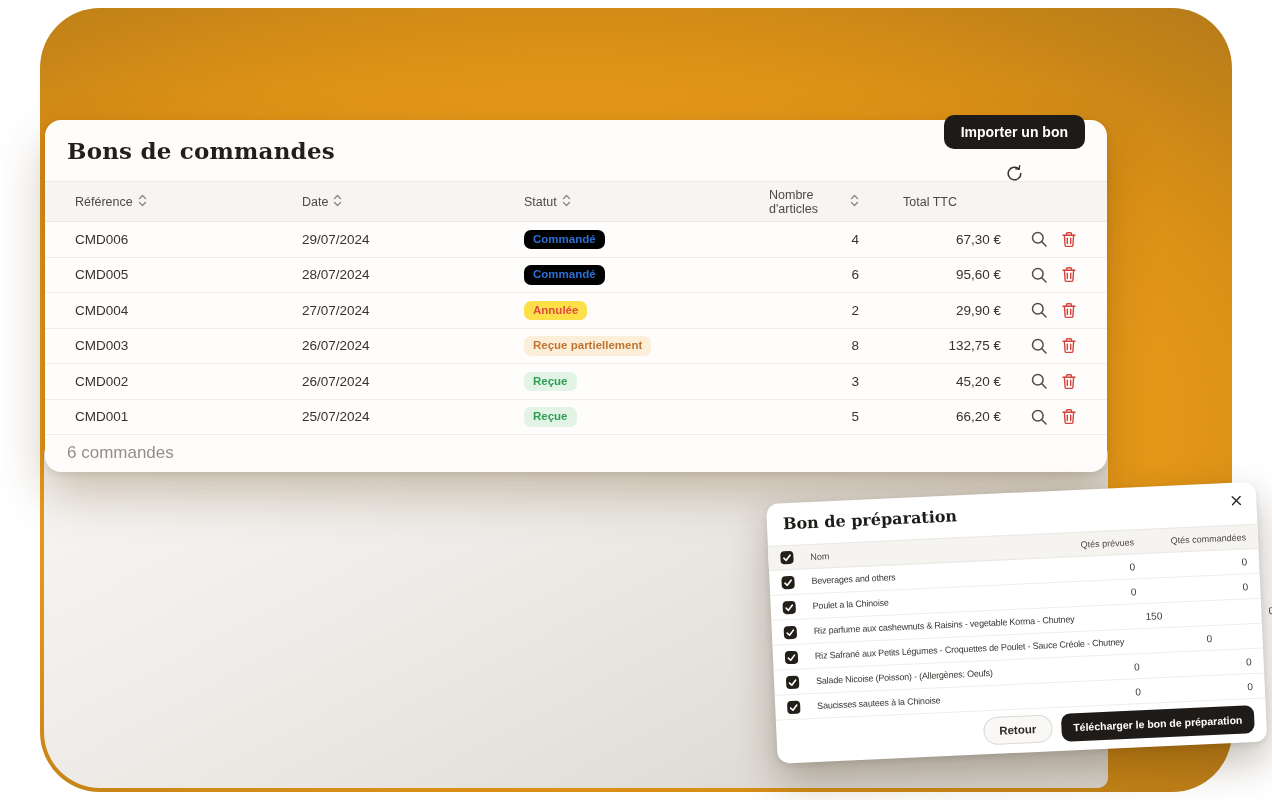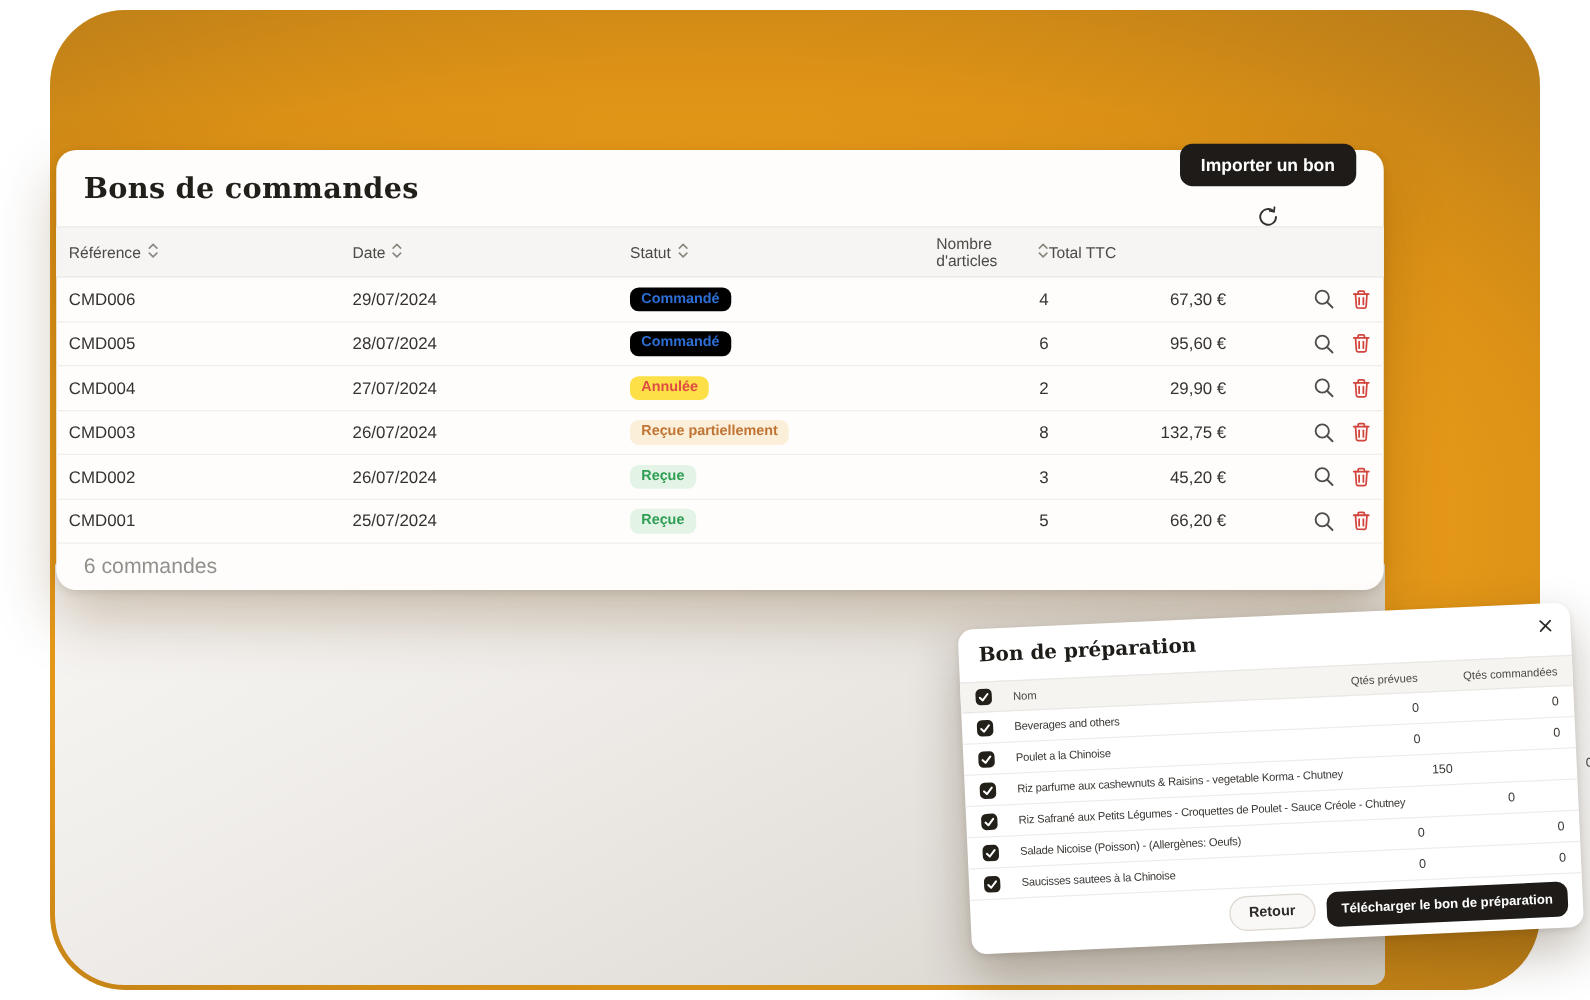--- a/index.html
+++ b/index.html
@@ -25,25 +25,25 @@
     height:61px; padding:0 22px; }
   .orders-title { font-family:"DejaVu Serif", serif; font-weight:700; font-size:23px;
     color:#221f1b; letter-spacing:.2px; }
   .head-right { display:flex; align-items:center; gap:15px;flex-direction:column; }
   .import-btn { background:#1e1b18; color:#fff; font-size:14px; font-weight:600;
     border:none; border-radius:10px; padding:9px 17px; cursor:pointer;
     font-family:"Liberation Sans", sans-serif; }
   .icon-btn { background:none; border:none; cursor:pointer; display:flex; align-items:center; }
 
   .orow { display:grid; grid-template-columns:227px 222px 245px 90px 142px 1fr;
-    align-items:center; padding:0 10px; }
+    align-items:center; padding:0 30px; }
   .thead { height:41px; background:#f7f5f3; border-top:1px solid #edebe7;
     border-bottom:1px solid #e9e7e3; }
   .th { display:flex; align-items:center; gap:5px; font-size:12.5px; color:#4c4a46; }
-  .th.r { justify-content:flex-start; }
+  .th.r { justify-content:center; }
   .trow { height:35.5px; border-bottom:1px solid #f0eeea; font-size:13.5px; color:#36332f; }
   .cell-r { text-align:right; }
   .acts { display:flex; justify-content:flex-end; align-items:center; gap:13px; }
 
   .badge { display:inline-block; padding:4px 9px; border-radius:7px;
     font-size:11.5px; font-weight:700; line-height:1; }
   .badge[data-variant="commande"]   { background:#000000; color:#2e6fd6; }
   .badge[data-variant="annulee"]    { background:#fde047; color:#e04b43; }
   .badge[data-variant="partielle"]  { background:#fcefd9; color:#bf7434; }
   .badge[data-variant="recue"]      { background:#e3f4e7; color:#2f9e53; }

